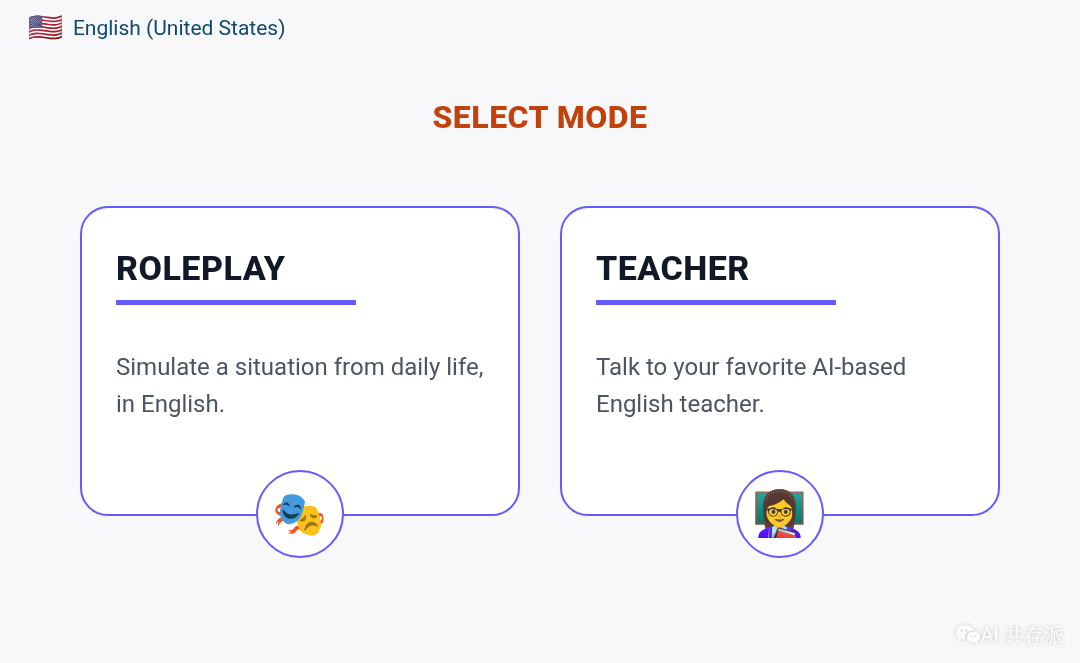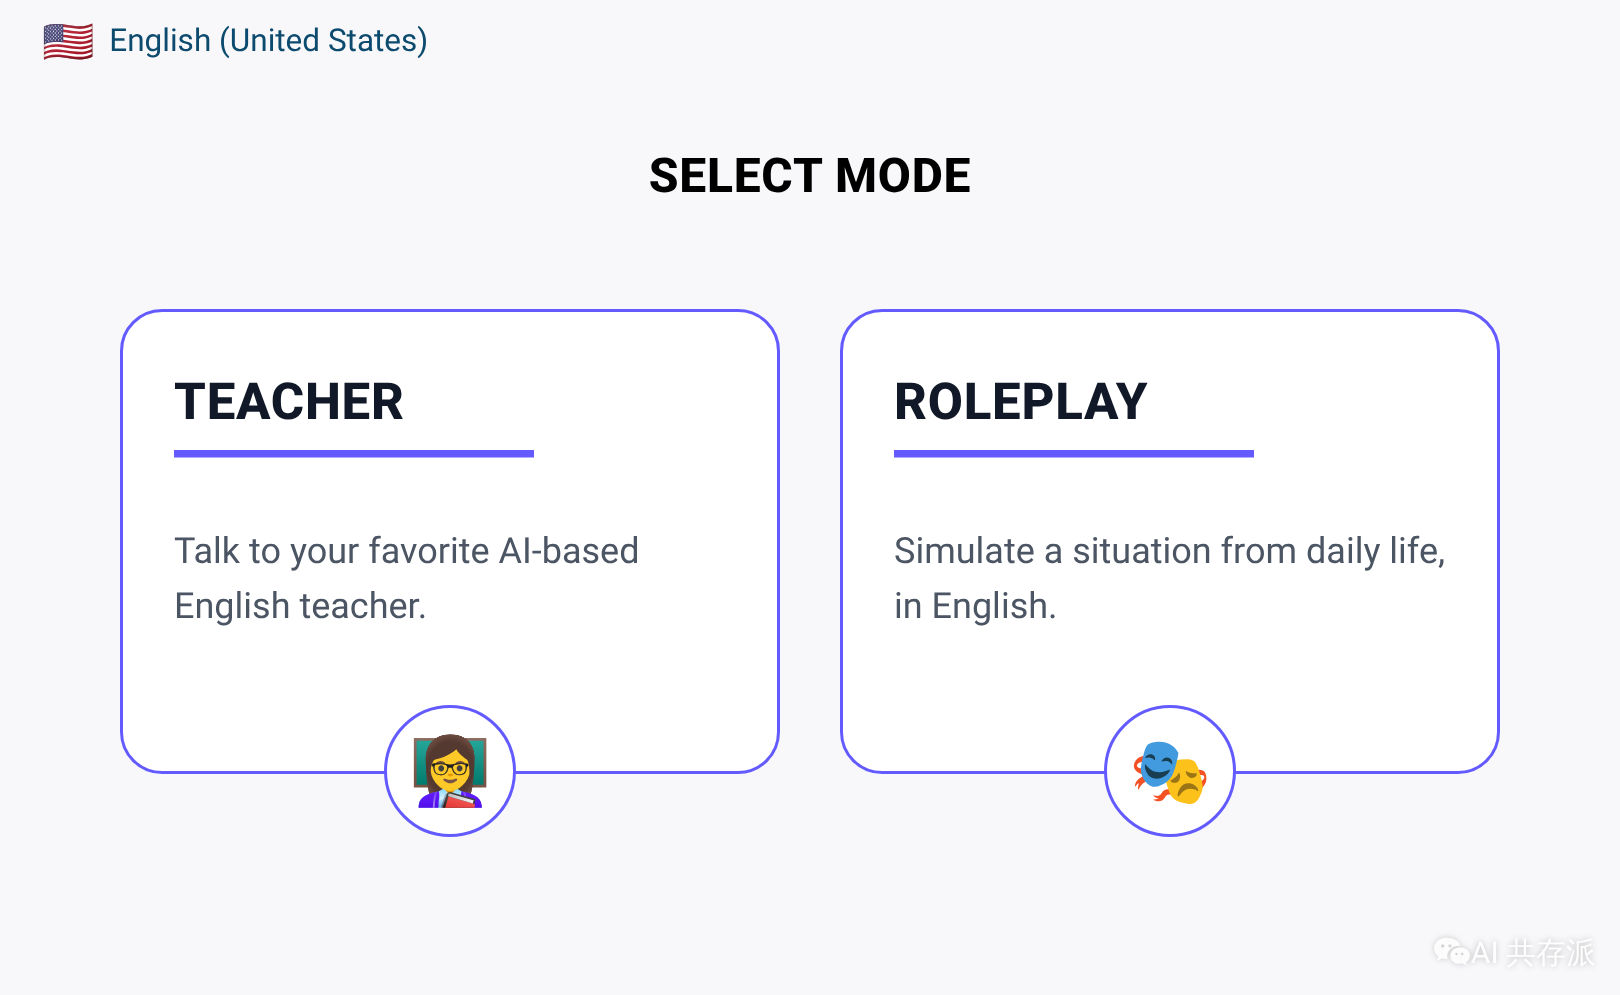--- a/index.html
+++ b/index.html
@@ -35,21 +35,21 @@
       font-weight: 400;
     }
     .page-title {
       position: absolute;
       top: 98px;
       left: 50%;
       transform: translateX(-50%);
       font-size: 32px;
       font-weight: 800;
       letter-spacing: 0.5px;
-      color: #000000;
+      color: #c2410c;
       text-align: right;
     }
     .cards {
       position: absolute;
       top: 206px;
       left: 50%;
       transform: translateX(-50%);
       display: flex;
       gap: 40px;
     }
@@ -126,31 +126,31 @@
 <div class="language-selector">
   <span class="flag-icon">🇺🇸</span>
   <span class="language-label">English (United States)</span>
 </div>
 
 <h1 class="page-title">SELECT MODE</h1>
 
 <div class="cards">
 
   <div class="mode-card">
+    <div class="card-heading">ROLEPLAY</div>
+    <div class="card-underline"></div>
+    <div class="card-desc">Simulate a situation from daily life, in English.</div>
+    <div class="card-avatar">🎭</div>
+  </div>
+
+  <div class="mode-card">
     <div class="card-heading">TEACHER</div>
     <div class="card-underline"></div>
     <div class="card-desc">Talk to your favorite AI-based English teacher.</div>
     <div class="card-avatar">👩‍🏫</div>
-  </div>
-
-  <div class="mode-card">
-    <div class="card-heading">ROLEPLAY</div>
-    <div class="card-underline"></div>
-    <div class="card-desc">Simulate a situation from daily life, in English.</div>
-    <div class="card-avatar">🎭</div>
   </div>
 
 </div>
 
 <div class="attribution">
   <span class="wechat-icon">
     <svg viewBox="0 0 24 24" fill="rgba(255,255,255,0.9)">
       <path d="M8.5 2C4.36 2 1 4.91 1 8.5c0 1.93.96 3.67 2.5 4.87L3 16l2.86-1.43c.84.27 1.73.43 2.64.43.28 0 .56-.02.83-.05-.18-.58-.28-1.19-.28-1.82 0-3.45 3.36-6.25 7.5-6.25.17 0 .34 0 .5.02C16.41 3.93 12.86 2 8.5 2zm-2.25 4c.55 0 1 .45 1 1s-.45 1-1 1-1-.45-1-1 .45-1 1-1zm4.5 0c.55 0 1 .45 1 1s-.45 1-1 1-1-.45-1-1 .45-1 1-1z"></path>
       <path d="M16.5 8C13.46 8 11 10.24 11 13c0 2.76 2.46 5 5.5 5 .68 0 1.33-.11 1.94-.31L21 19l-.42-1.97C21.84 16.12 23 14.66 23 13c0-2.76-2.46-5-5.5-5zm-1.75 3.25c.41 0 .75.34.75.75s-.34.75-.75.75-.75-.34-.75-.75.34-.75.75-.75zm3.5 0c.41 0 .75.34.75.75s-.34.75-.75.75-.75-.34-.75-.75.34-.75.75-.75z"></path>
     </svg>

